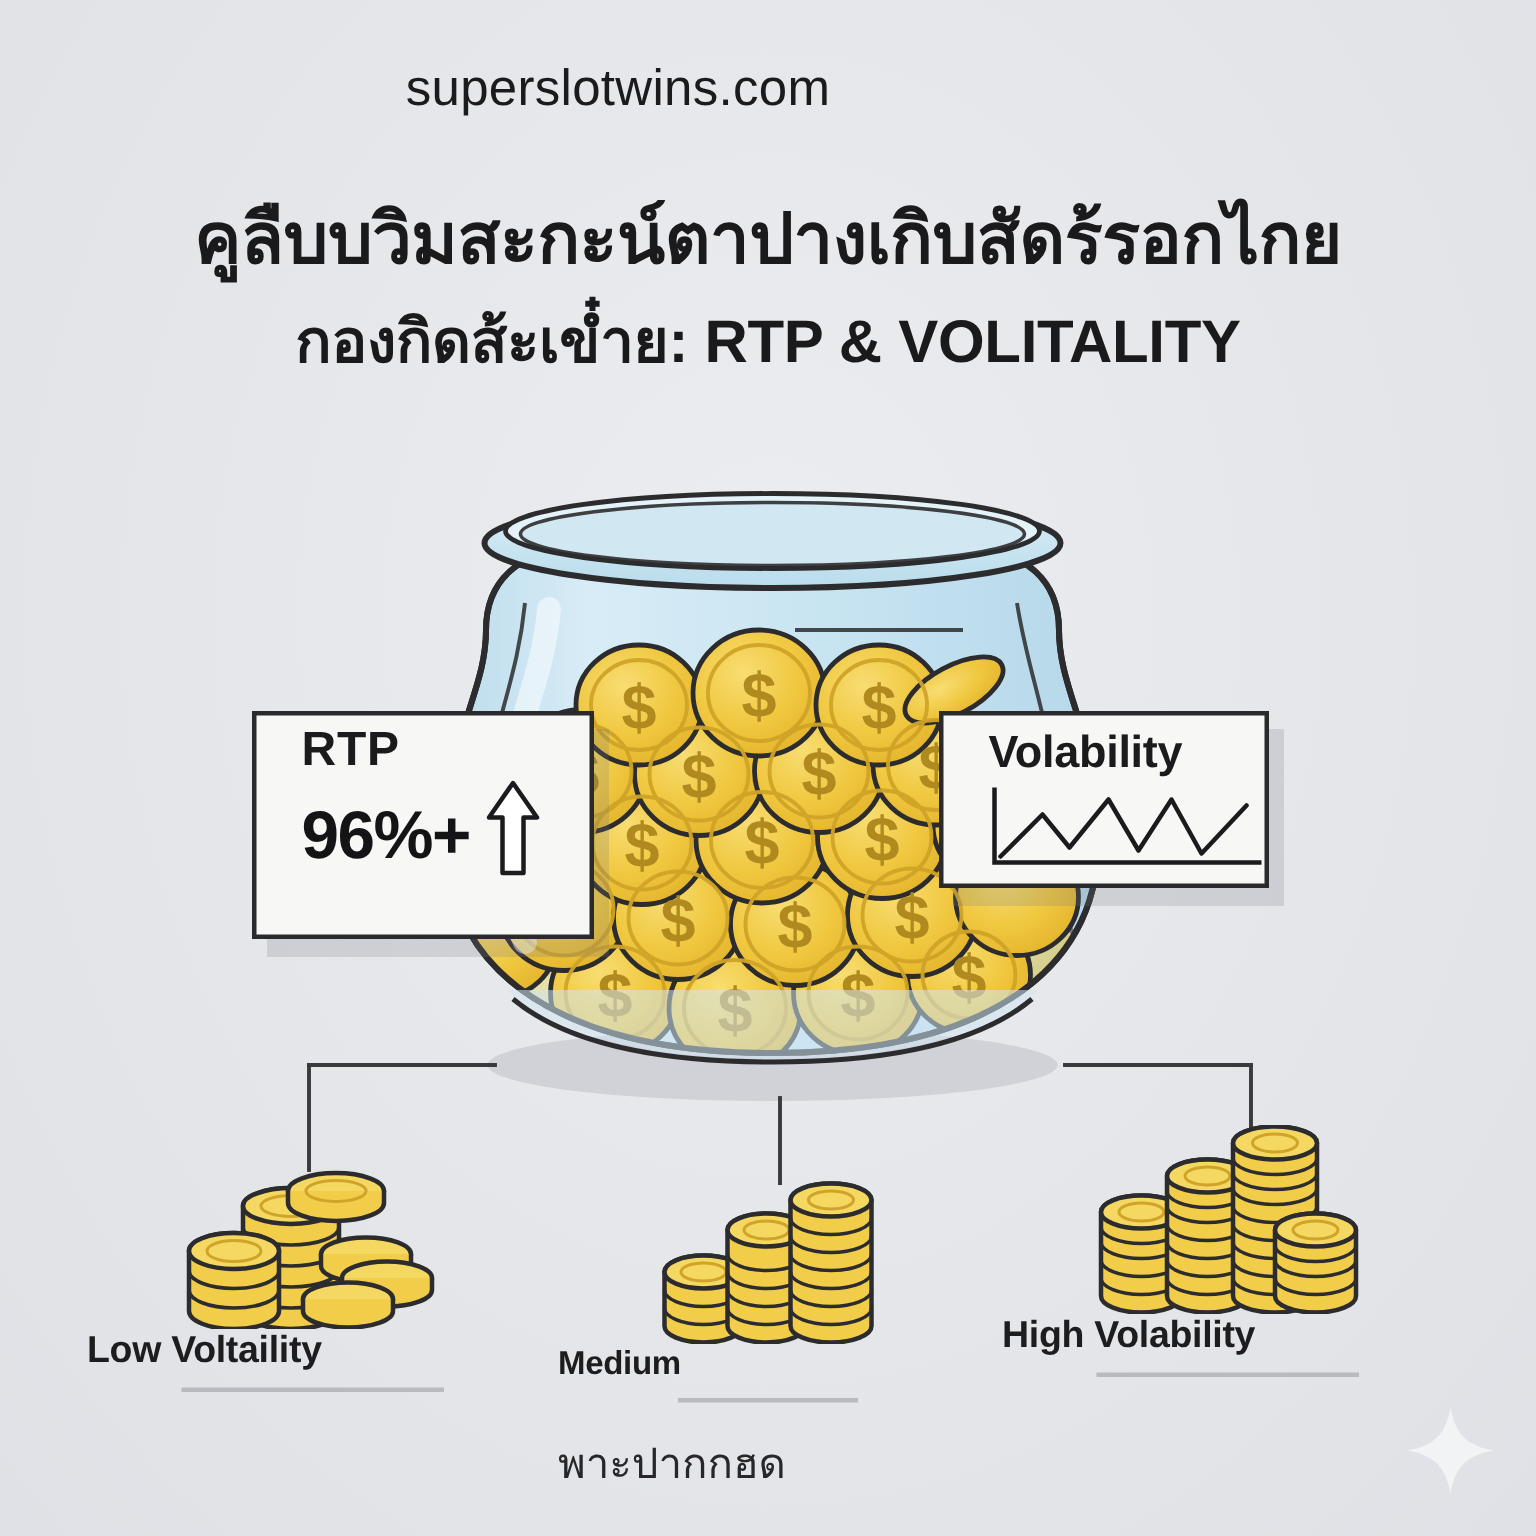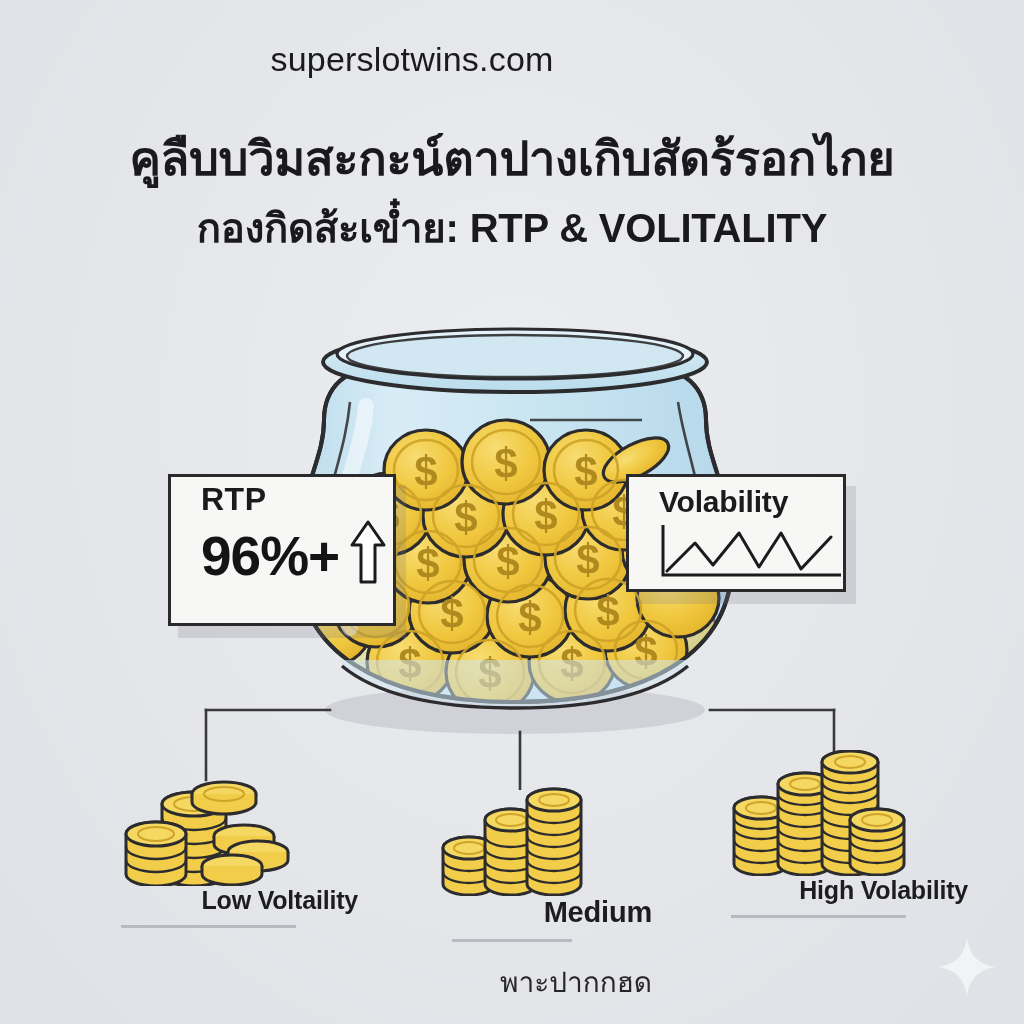--- a/index.html
+++ b/index.html
@@ -99,21 +99,21 @@
     line-height: 36px;
     letter-spacing: 0.5px;
   }
   .rtp-row {
     display: flex;
     align-items: center;
     gap: 10px;
     margin-top: 2px;
   }
   .rtp-value {
-    font-size: 55px;
+    font-size: 45px;
     font-weight: bold;
     color: #141416;
     line-height: 50px;
     letter-spacing: -1px;
   }
   .arrow-up-icon { flex: 0 0 auto; margin-bottom: 4px; }
   .vol-label {
     font-size: 30px;
     font-weight: bold;
     color: #1b1b1d;
@@ -127,40 +127,40 @@
     position: absolute;
     left: 180px;
     top: 690px;
     width: 680px;
     height: 100px;
   }
 
   
   .category {
     position: absolute;
-    text-align: right;
+    text-align: left;
   }
   .cat-low    { left: 58px;  top: 766px; width: 300px; }
   .cat-medium { left: 372px; top: 776px; width: 280px; }
   .cat-high   { left: 668px; top: 756px; width: 300px; }
 
   .cat-stack {
     height: 120px;
     display: flex;
     align-items: flex-end;
     justify-content: center;
   }
   .cat-title {
     font-size: 25px;
     font-weight: bold;
     color: #1d1d1f;
     letter-spacing: -0.2px;
     white-space: nowrap;
   }
-  .cat-title-sm { font-size: 29px; }
+  .cat-title-sm { font-size: 22px; }
   .cat-rule {
     height: 3px;
     background: #b9bac0;
     margin: 10px auto 0 auto;
     width: 175px;
   }
   .cat-rule-sm { width: 120px; }
   .cat-sub {
     margin-top: 18px;
     font-size: 25px;

